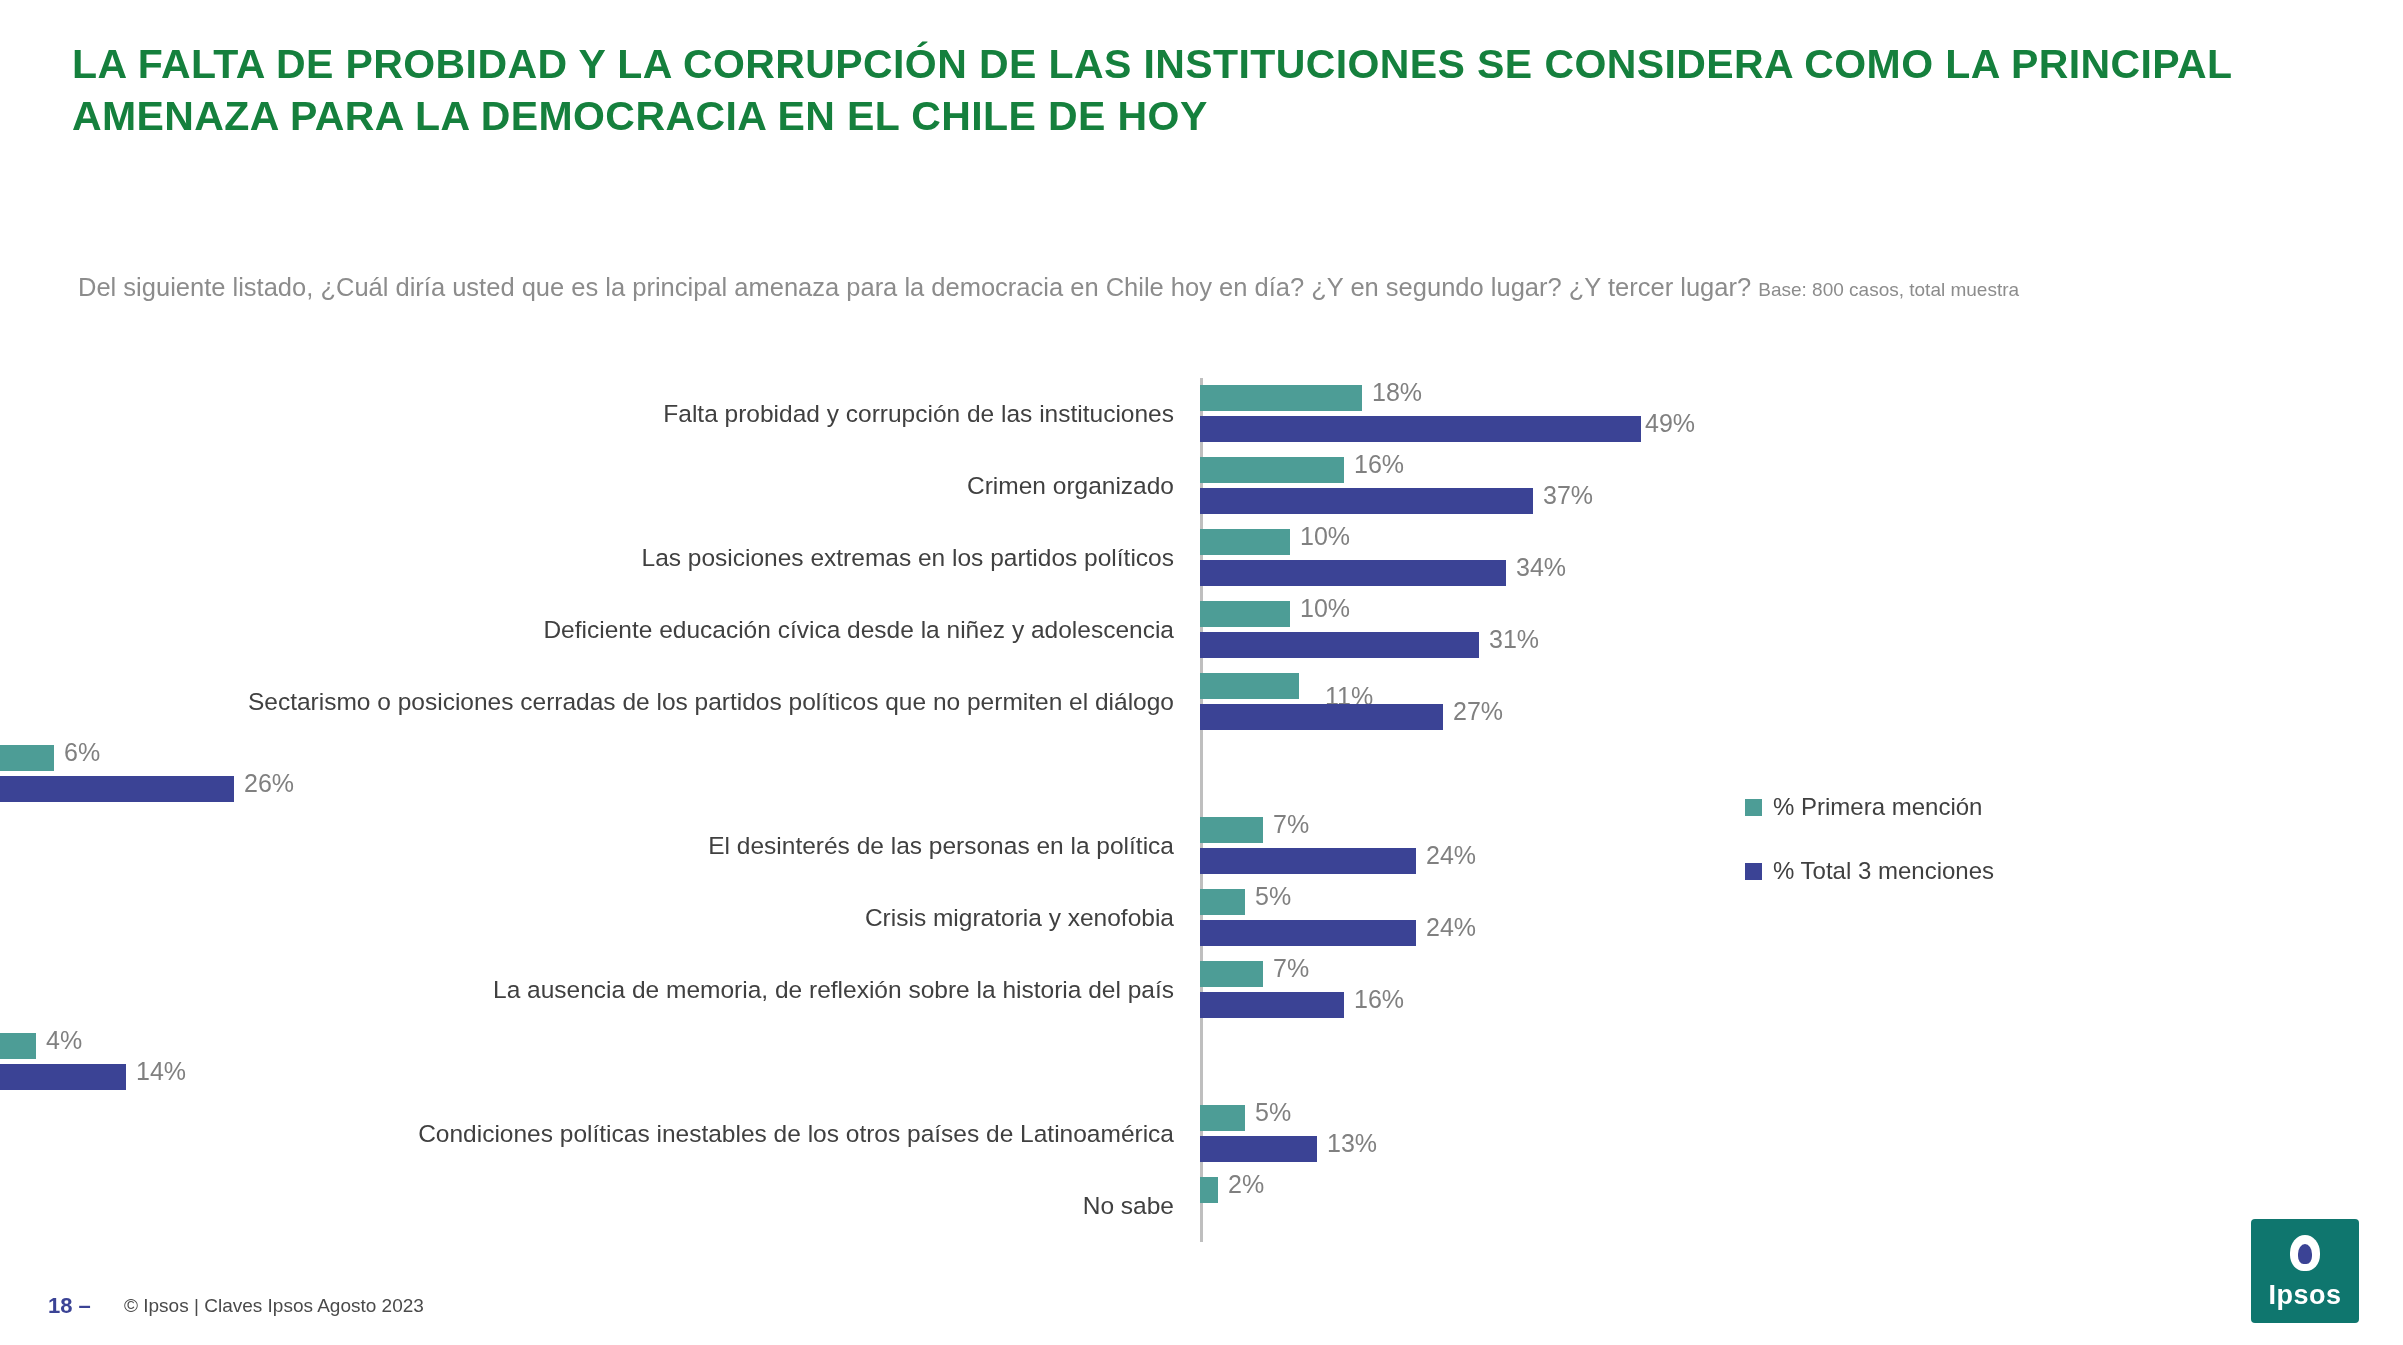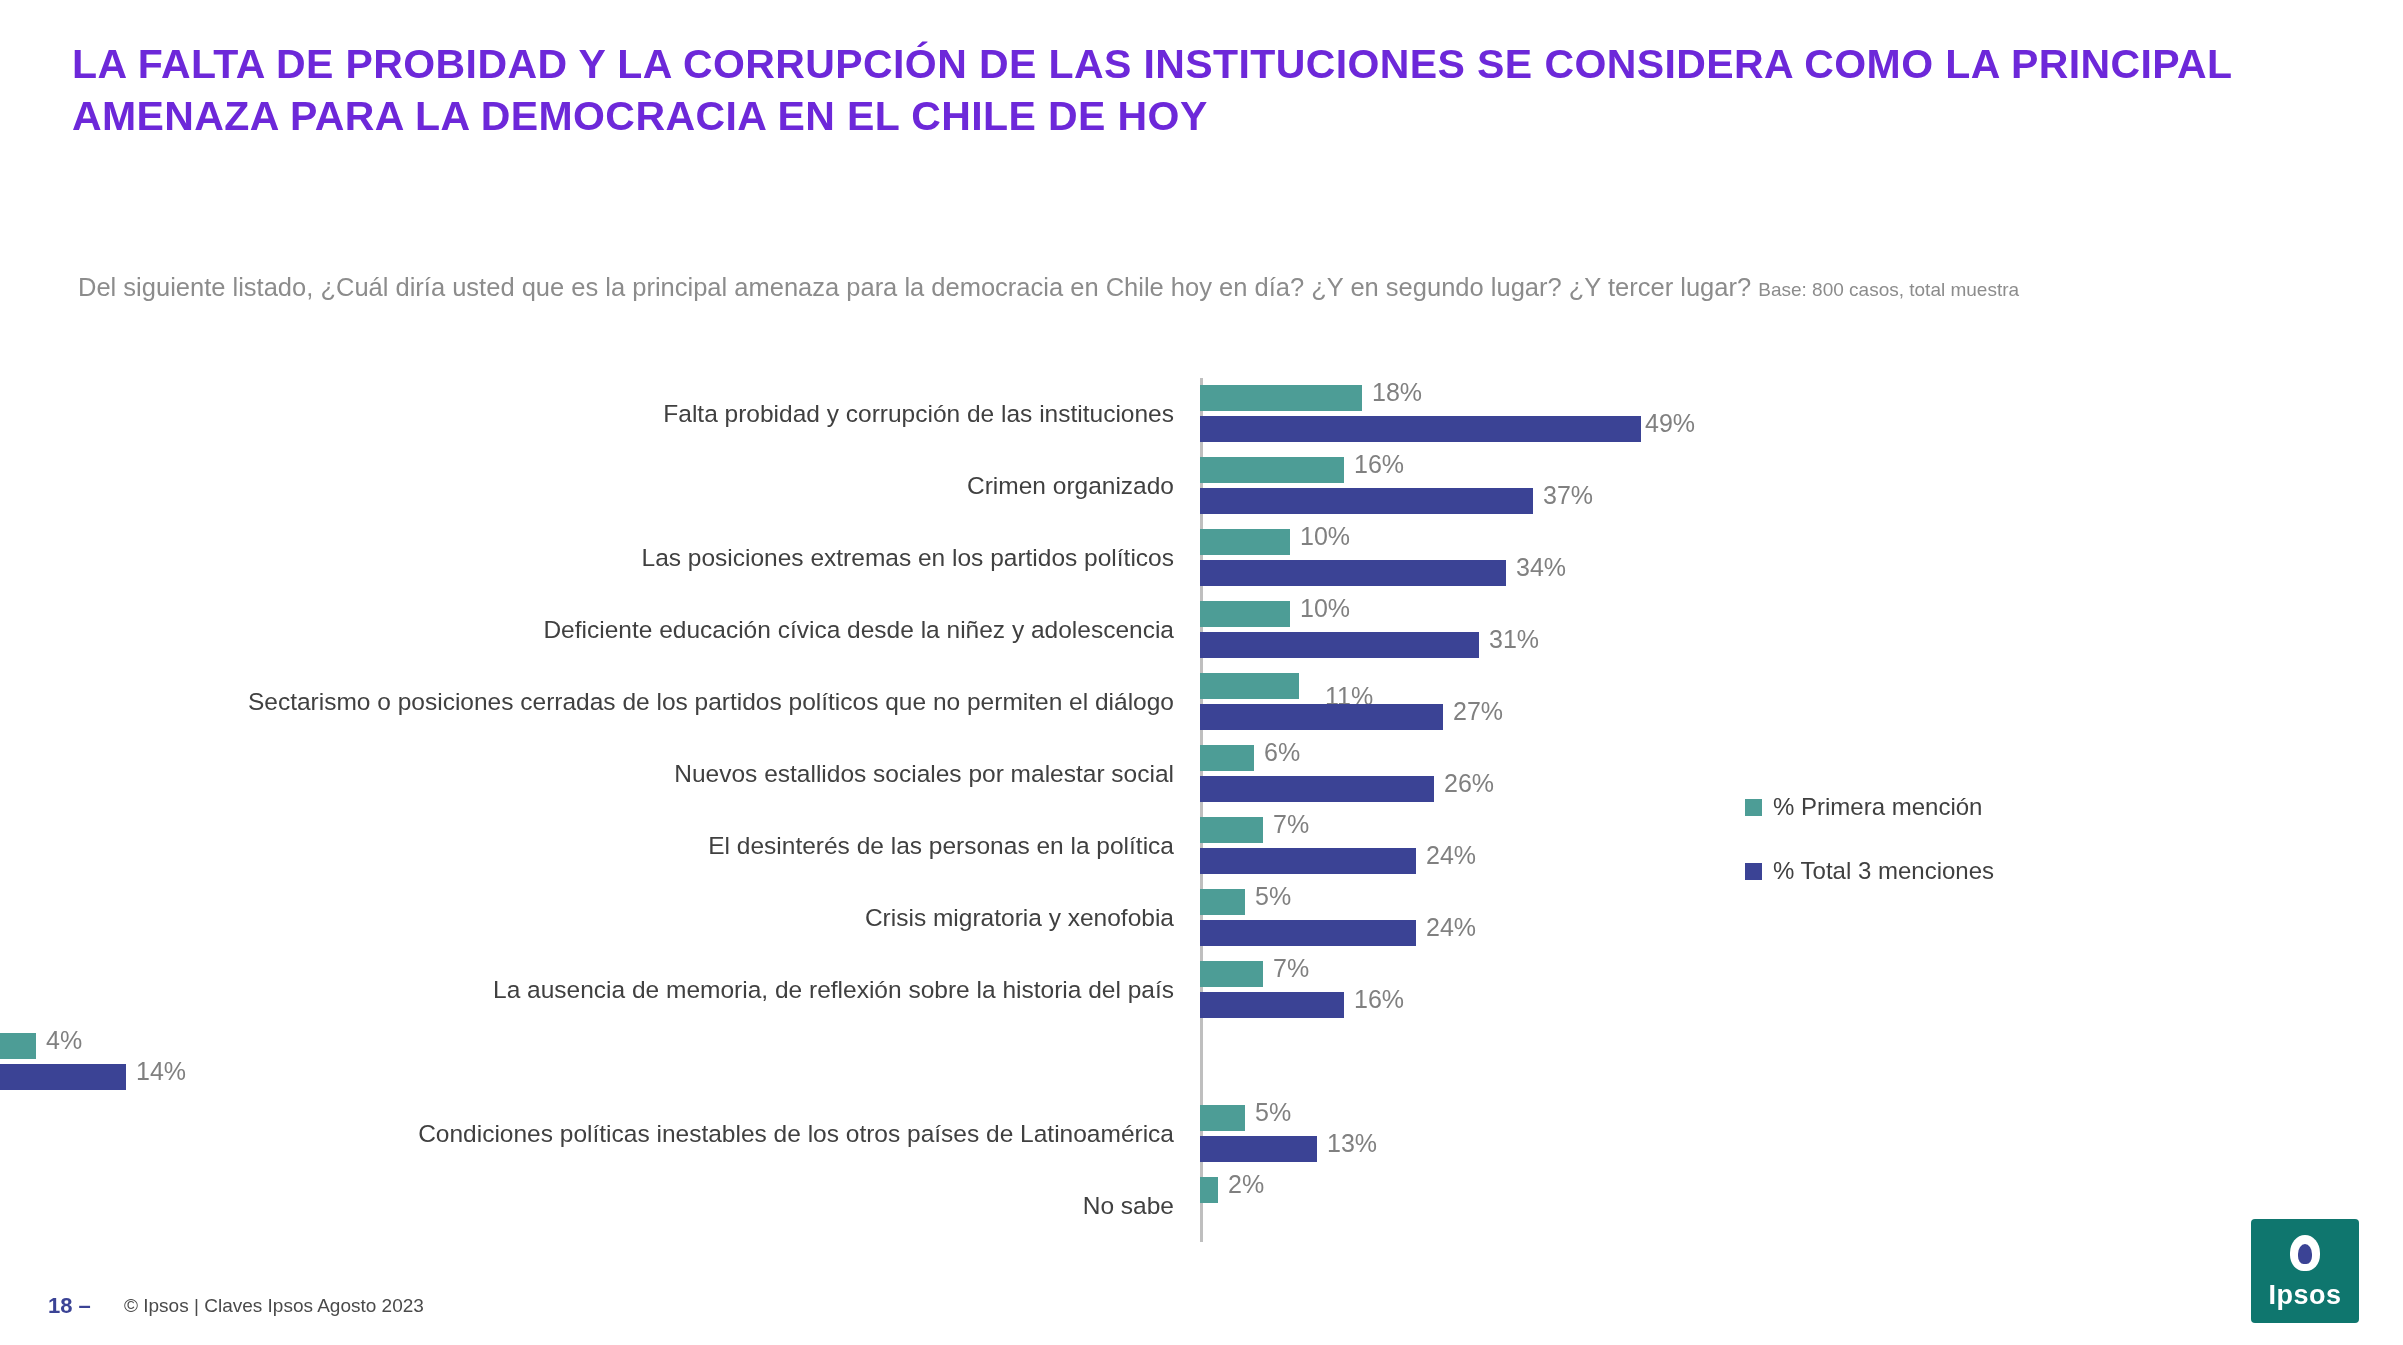--- a/index.html
+++ b/index.html
@@ -21,21 +21,21 @@
     box-sizing: border-box;
   }
   .title {
     position: absolute;
     left: 72px;
     top: 38px;
     width: 2250px;
     font-size: 41px;
     line-height: 1.28;
     font-weight: bold;
-    color: #6d28d9;
+    color: #15803d;
     letter-spacing: 0.4px;
     text-transform: uppercase;
   }
   .subtitle {
     position: absolute;
     left: 78px;
     top: 270px;
     width: 2270px;
     font-size: 25.5px;
     line-height: 1.35;
@@ -240,21 +240,20 @@
         <div class="row">
           <div class="cat-label">Sectarismo o posiciones cerradas de los partidos políticos que no permiten el diálogo</div>
           <div class="bars">
             <span class="bar first" style="left: 0px; width: 99px; background: rgb(77, 157, 150);"></span>
             <span class="val first" style="left: 125px; margin-top: 16px;">11%</span>
             <span class="bar total" style="left: 0px; width: 243px; background: rgb(59, 67, 149);"></span>
             <span class="val total" style="left: 253px;">27%</span>
           </div>
         </div>
         <div class="row">
-          <div class="cat-label">Nuevos estallidos sociales por malestar social</div>
           <div class="bars">
             <span class="bar first" style="left: 0px; width: 54px; background: rgb(77, 157, 150);"></span>
             <span class="val first" style="left: 64px;">6%</span>
             <span class="bar total" style="left: 0px; width: 234px; background: rgb(59, 67, 149);"></span>
             <span class="val total" style="left: 244px;">26%</span>
           </div>
         </div>
         <div class="row">
           <div class="cat-label">El desinterés de las personas en la política</div>
           <div class="bars">

